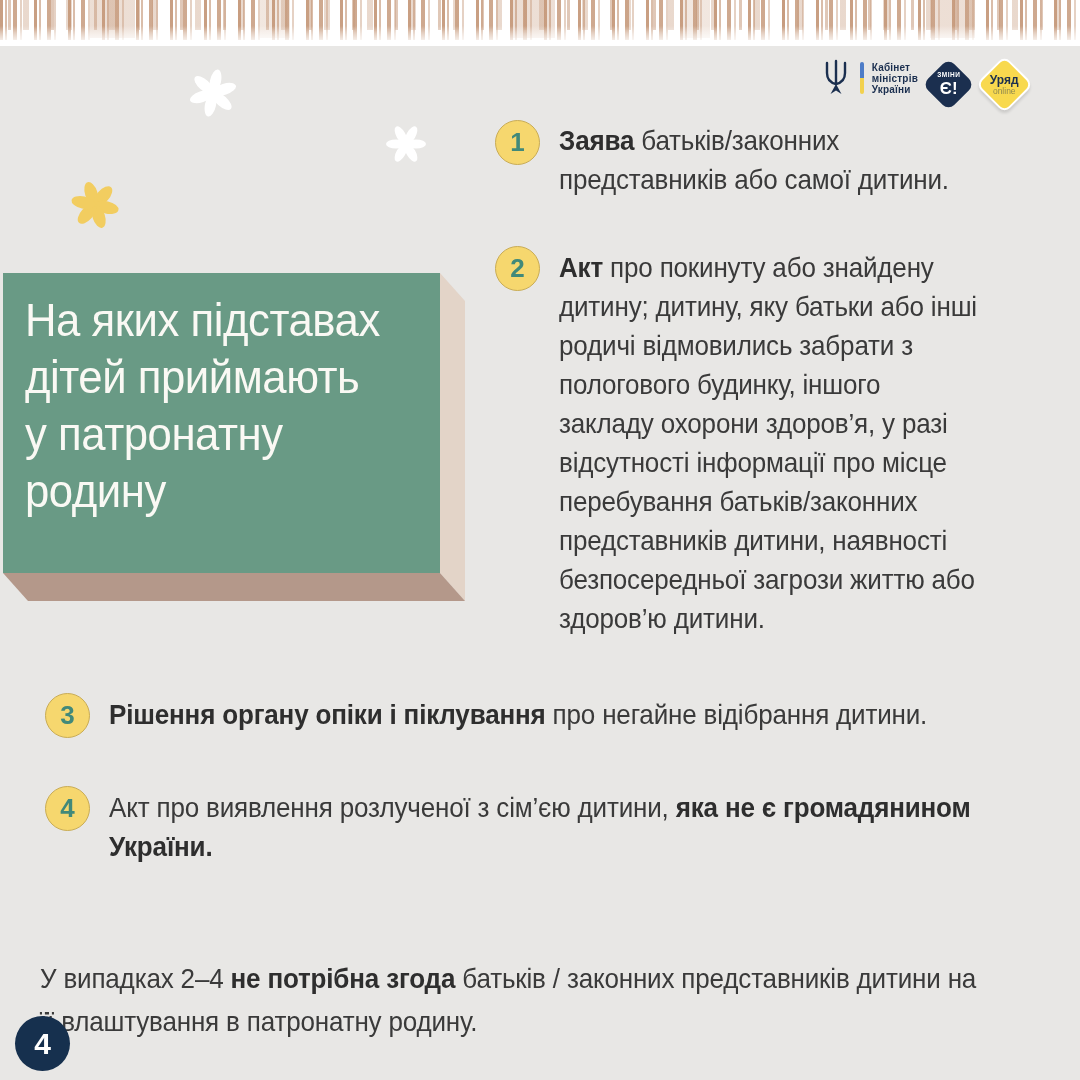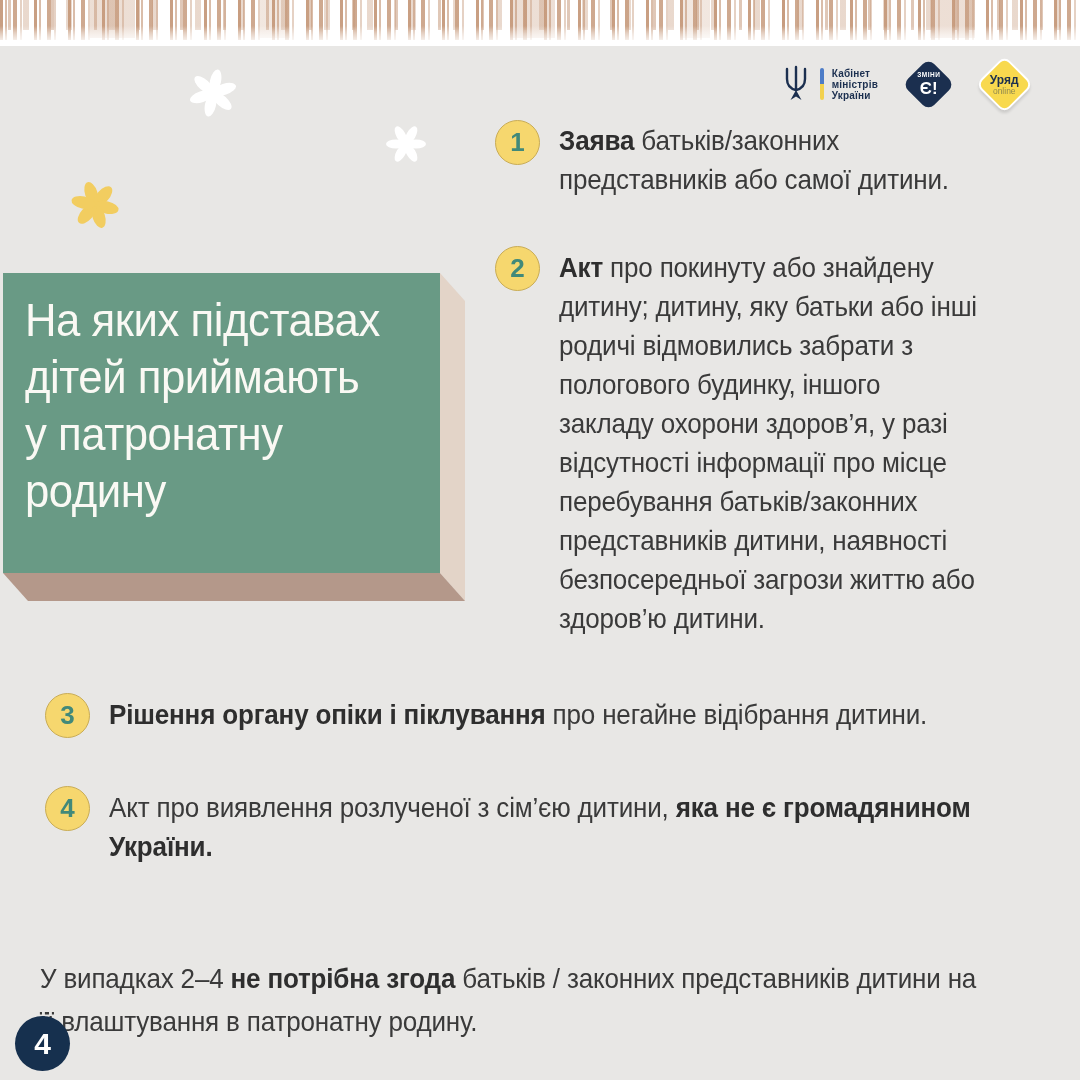--- a/index.html
+++ b/index.html
@@ -22,21 +22,21 @@
       rgba(198,154,124,.85) 13px 17px, transparent 17px 20px,
       rgba(198,154,124,.45) 20px 22px, transparent 22px 34px); }
   .tex2 { height:30px; background-image:repeating-linear-gradient(90deg,
       transparent 0 8px, rgba(198,154,124,.55) 8px 11px,
       transparent 11px 23px, rgba(198,154,124,.38) 23px 29px, transparent 29px 43px); }
   .tex3 { height:38px; background-image:repeating-linear-gradient(90deg,
       transparent 0 90px, rgba(198,154,124,.32) 90px 135px,
       transparent 135px 260px, rgba(198,154,124,.24) 260px 290px, transparent 290px 420px); }
 
   
-  .logos { position:absolute; top:58px; right:50px; display:flex; align-items:center; gap:24px; }
+  .logos { position:absolute; top:58px; right:50px; display:flex; align-items:flex-start; gap:4px; }
   .gov-logo { display:flex; align-items:center; gap:8px; }
   .flag-bar { width:4px; height:32px; border-radius:2px;
     background:linear-gradient(180deg,#4d7cc7 0 50%, #f2d14e 50% 100%); }
   .gov-label { font-size:10px; line-height:11px; font-weight:700; color:#1b2f4f; white-space:pre-line; letter-spacing:.2px; }
   .diamond-wrap { width:52px; height:52px; display:flex; align-items:center; justify-content:center; }
   .diamond { width:37px; height:37px; border-radius:8px; transform:rotate(45deg);
     display:flex; align-items:center; justify-content:center; }
   .diamond-navy { background:#1b2f4f; }
   .diamond-yellow { background:#f8d94e; border:2px solid #ffffff; box-shadow:2px 2px 3px rgba(0,0,0,.12); }
   .diamond-inner { transform:rotate(-45deg); text-align:center; line-height:1; }

